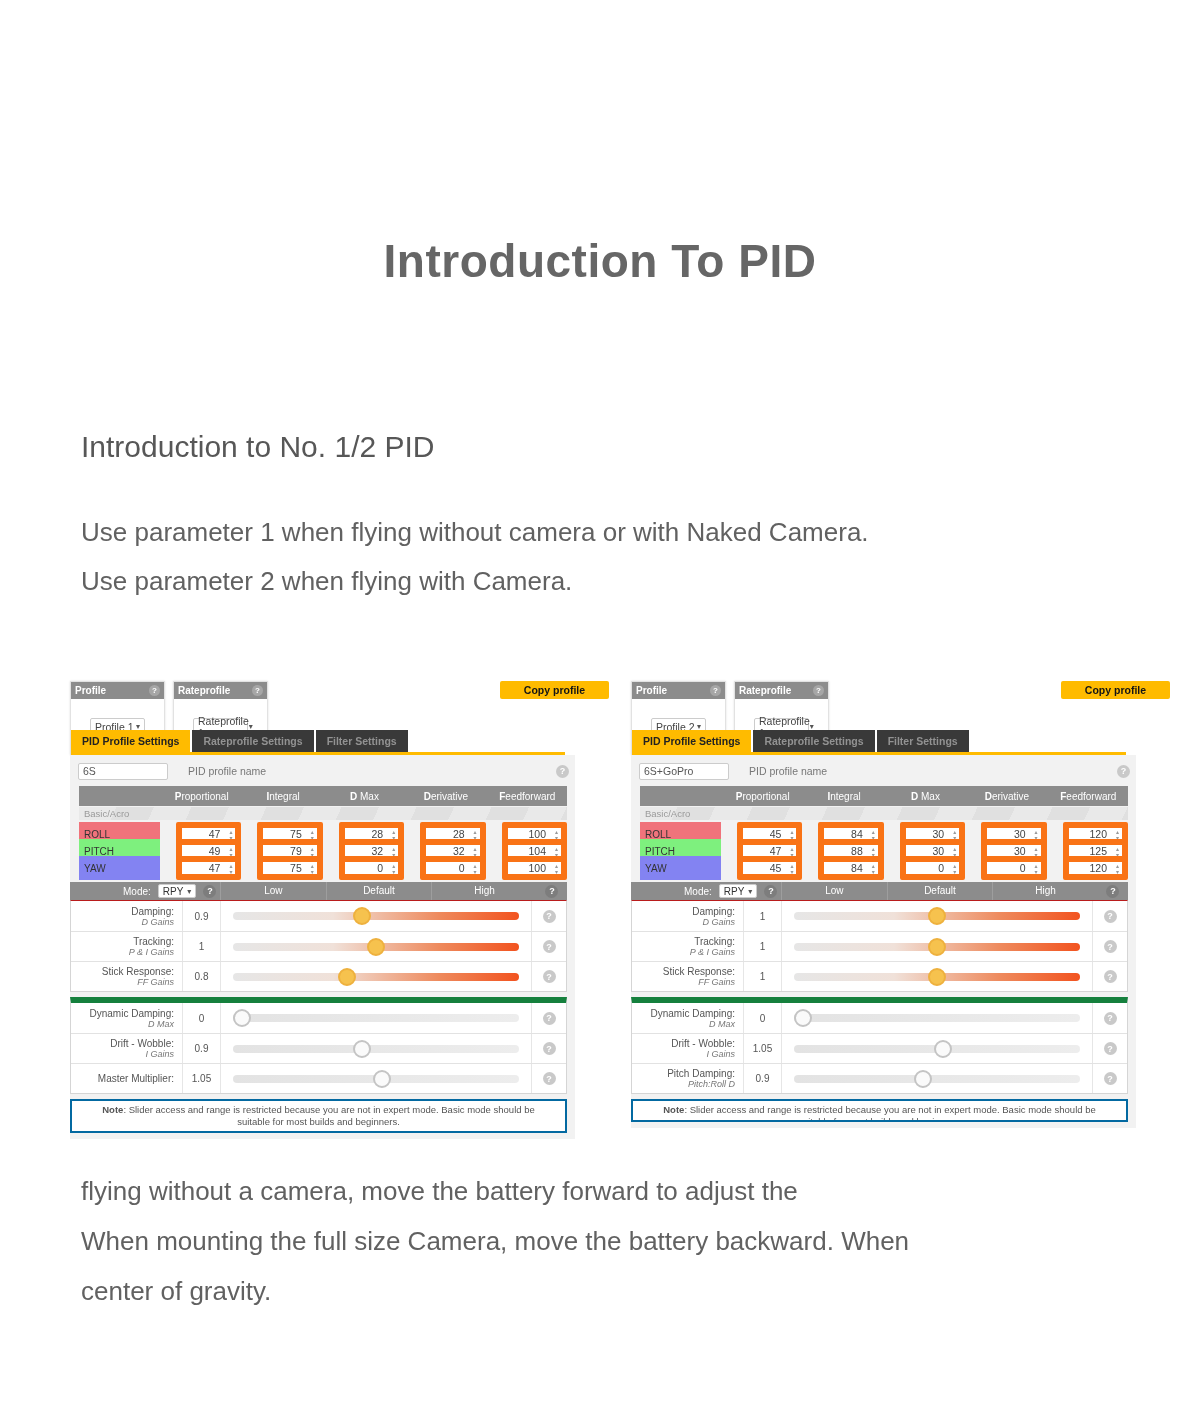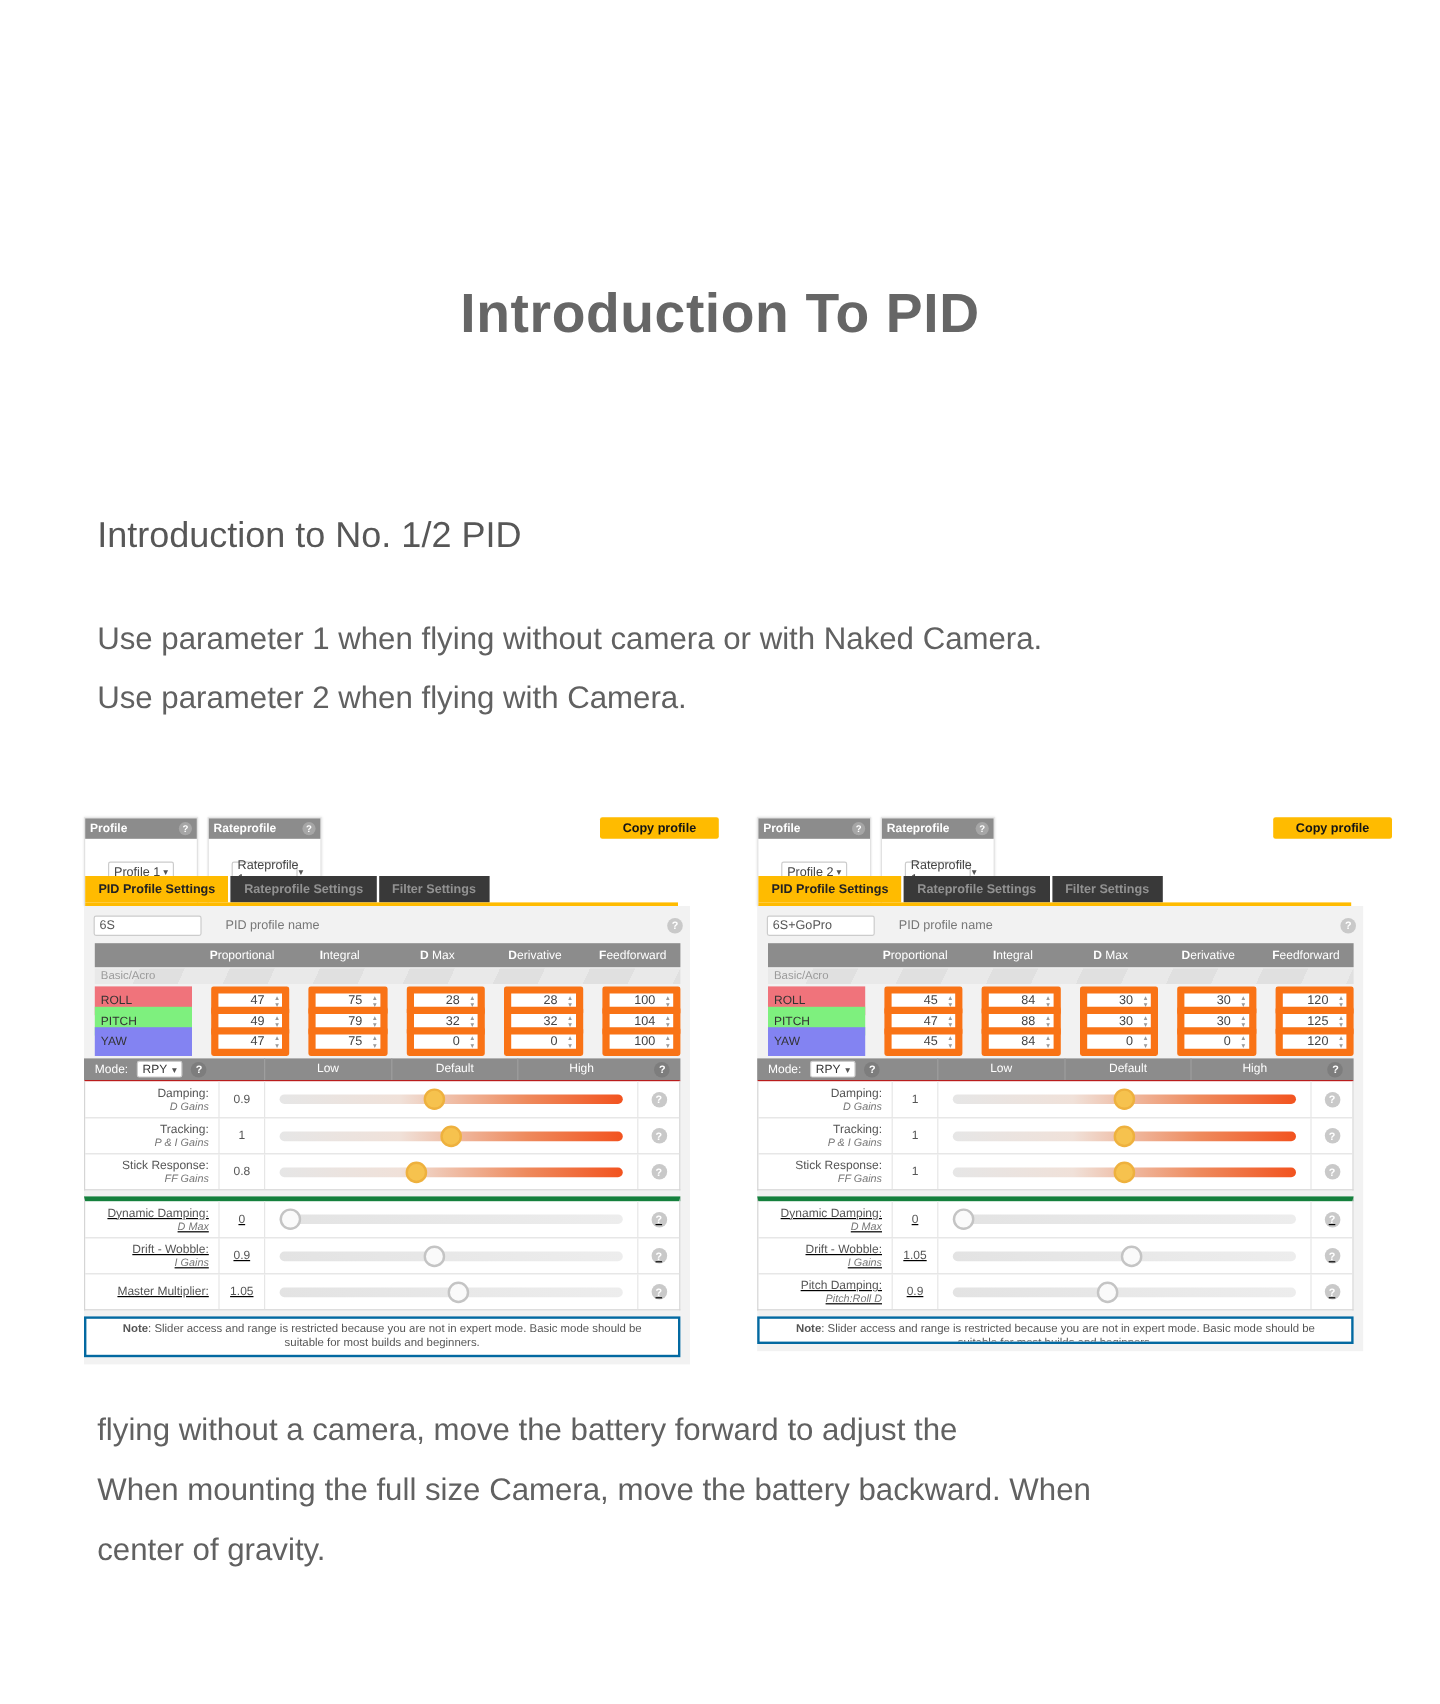--- a/index.html
+++ b/index.html
@@ -25,21 +25,21 @@
     display:flex; align-items:center; justify-content:space-between; padding:0 4px; }
   .pg-sel { margin:19px; height:17px; border:1px solid #ccc; border-radius:2px; background:#fff;
     font-size:10.5px; color:#444; display:flex; align-items:center; justify-content:space-between; padding:0 4px; cursor:pointer; }
   .chev { font-size:8px; color:#555; }
 
   .help { width:13px; height:13px; border-radius:50%; background:#c9c9c9; color:#fff;
     font-size:9px; font-weight:bold; display:inline-flex; align-items:center; justify-content:center; flex:0 0 auto; }
   .pg-head .help { width:11px; height:11px; background:#a6a6a6; font-size:8px; }
   .s-head .help { background:#7d7d7d; }
 
-  .copy { position:absolute; top:5px; left:440px; width:99px; height:18px; background:#ffbb00;
+  .copy { position:absolute; top:5px; left:440px; width:109px; height:18px; background:#ffbb00;
     border:none; border-radius:2px; font-size:10.5px; font-weight:bold; color:#151515;
     font-family:inherit; cursor:pointer; }
 
   .tabs { position:absolute; top:54px; left:11px; display:flex; gap:2px; }
   .tab { height:22px; padding:0 11px; display:flex; align-items:center; font-size:10.5px; font-weight:bold; cursor:pointer; }
   .tab.active { background:#ffbb00; color:#222; }
   .tab:not(.active) { background:#393939; color:#929292; }
   .underline { position:absolute; top:76px; left:11px; width:494px; height:3px; background:#ffbb00; }
 
   .content { position:absolute; top:79px; left:10px; width:505px; background:#f2f2f2; padding-bottom:6px; }
@@ -60,29 +60,29 @@
   .t-lab { font-size:10px; color:#333; display:flex; align-items:center; padding-left:5px; }
   .t-lab.roll { background:#f0737b; } .t-lab.pitch { background:#7ef07e; } .t-lab.yaw { background:#8383f2; }
   .t-cell { position:relative; background:#fff; border:6px solid #f97316; border-radius:2px;
     display:flex; align-items:center; justify-content:flex-end; padding-right:15px; font-size:10.5px; color:#444; cursor:text; }
   .spin { position:absolute; right:3px; top:1px; display:flex; flex-direction:column; font-size:6px; color:#999; }
   .spin i { font-style:normal; height:6px; line-height:6px; }
 
   .sblock { margin:11px 8px 0 0; }
   .s-head { display:grid; grid-template-columns:150px 1fr 1fr 1fr 30px; background:#8c8c8c; height:18px;
     align-items:center; color:#fff; font-size:10px; }
-  .mode-area { display:flex; align-items:center; gap:7px; padding-left:9px; }
+  .mode-area { display:flex; align-items:center; gap:7px; padding-left:9px;margin-left:44px; }
   .mode-sel { background:#fff; border:1px solid #ccc; border-radius:2px; color:#333; font-size:10px;
     height:14px; display:flex; align-items:center; gap:4px; padding:0 4px; cursor:pointer; }
   .s-col { text-align:center; border-left:1px solid #9e9e9e; line-height:18px; height:18px; }
   .s-head-help { display:flex; justify-content:center; }
 
   .s-rows { background:#fff; border:1px solid #d5d5d5; border-top:none; }
   .s-rows.first { border-top:1px solid #b91c1c; }
-  .s-rows + .s-rows { margin-top:5px; border-top:4px solid #15803d;text-decoration:underline; }
+  .s-rows + .s-rows { margin-top:5px; border-top:6px solid #15803d; }
   .s-row { display:grid; grid-template-columns:112px 38px 1fr 34px; height:30px; border-top:1px solid #e2e2e2; }
   .s-row:first-child { border-top:none; }
   .s-lab { display:flex; flex-direction:column; justify-content:center; align-items:flex-end; padding-right:8px; border-right:1px solid #e6e6e6; }
   .l1 { font-size:10px; color:#555; }
   .l2 { font-size:9px; color:#777; font-style:italic; }
   .l2:empty { display:none; }
   .s-val { display:flex; align-items:center; justify-content:center; font-size:10px; color:#555; border-right:1px solid #e6e6e6; }
   .s-tcell { position:relative; display:flex; align-items:center; padding:0 12px; border-right:1px solid #e6e6e6; }
   .track { position:relative; width:100%; height:8px; border-radius:4px;
     background:linear-gradient(90deg,#e3e3e3,#ededed); cursor:pointer; }

